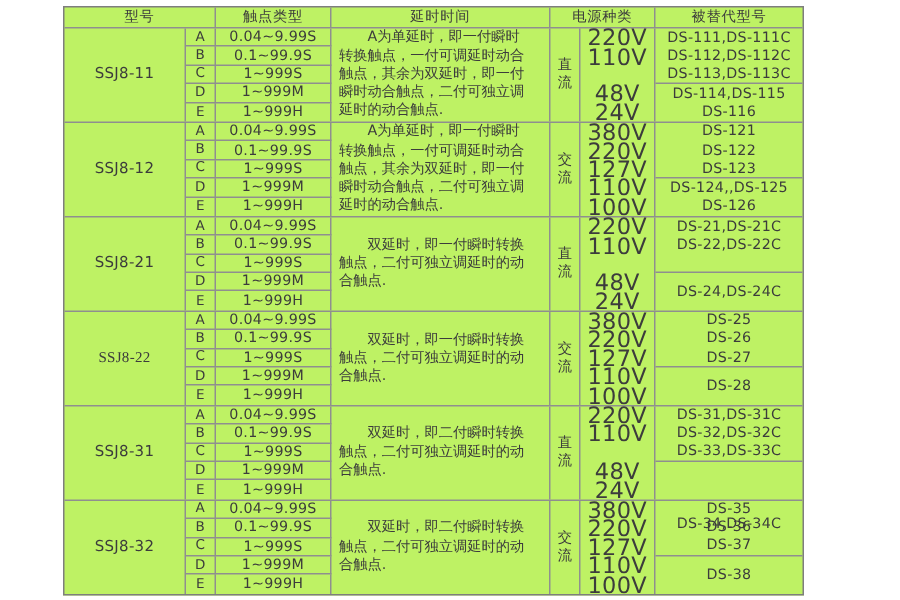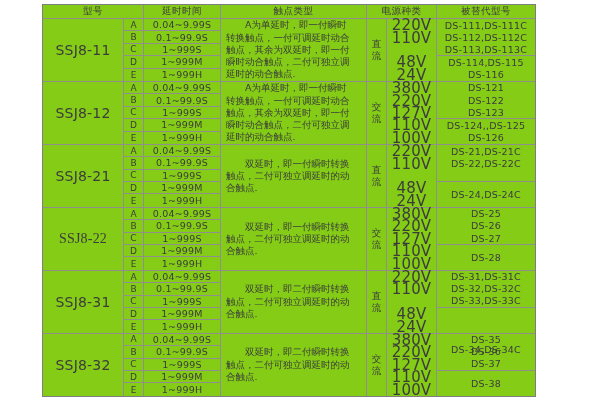--- a/index.html
+++ b/index.html
@@ -10,40 +10,40 @@
     color: #3c3c3c;
     position: relative;
     overflow: hidden;
   }
   .table-wrap {
     position: absolute;
     left: 42px;
     top: 4px;
     width: 494px;
     border: 1px solid #7e7e7e;
-    background: #84cc16;
+    background: #bef264;
   }
   .header {
     display: grid;
     grid-template-columns: 101px 77px 146px 70px 1fr;
     height: 14px;
     border-bottom: 1px solid #8f8f8f;
   }
   .hcell { font-size: 9.5px; letter-spacing: 0.5px; }
   .block {
     display: grid;
     grid-template-columns: 81px 20px 77px 146px 20px 50px 1fr;
     grid-template-rows: repeat(5, 12.4px);
     border-bottom: 1px solid #8f8f8f;
   }
   .block:last-child { border-bottom: 0; }
   .c { display: flex; align-items: center; justify-content: center; }
   .br { border-right: 1px solid #8f8f8f; }
   .bb { border-bottom: 1px solid #8f8f8f; }
-  .model  { font-size: 14px; letter-spacing: 0.2px; }
+  .model  { font-size: 10px; letter-spacing: 0.2px; }
   .letter { font-size: 9px; }
   .delay  { font-size: 9.5px; letter-spacing: 0.2px; }
   .contact { padding: 1px 3px 1px 5px; }
   .contact-text {
     white-space: pre-line;
     font-size: 9.5px;
     line-height: 12.2px;
     text-indent: 2em;
     text-align: left;
     width: 100%;
@@ -66,22 +66,22 @@
     font-size: 9.5px; letter-spacing: 0.2px;
   }
   .rep-bottom .rline { height: 11.8px; }
 </style>
 </head>
 <body>
 
 <div class="table-wrap">
   <div class="header">
     <div class="c br hcell">型号</div>
+    <div class="c br hcell">触点类型</div>
     <div class="c br hcell">延时时间</div>
-    <div class="c br hcell">触点类型</div>
     <div class="c br hcell">电源种类</div>
     <div class="c hcell">被替代型号</div>
   </div>
   <div>
       <div class="block">
         <div class="c br model" style="grid-area: 1 / 1 / 6 / 2;">SSJ8-11</div>
         <div class="c br letter bb" style="grid-area: 1 / 2;">A</div>
         <div class="c br delay bb" style="grid-area: 1 / 3;">0.04~9.99S</div>
         <div class="c br letter bb" style="grid-area: 2 / 2;">B</div>
         <div class="c br delay bb" style="grid-area: 2 / 3;">0.1~99.9S</div>

